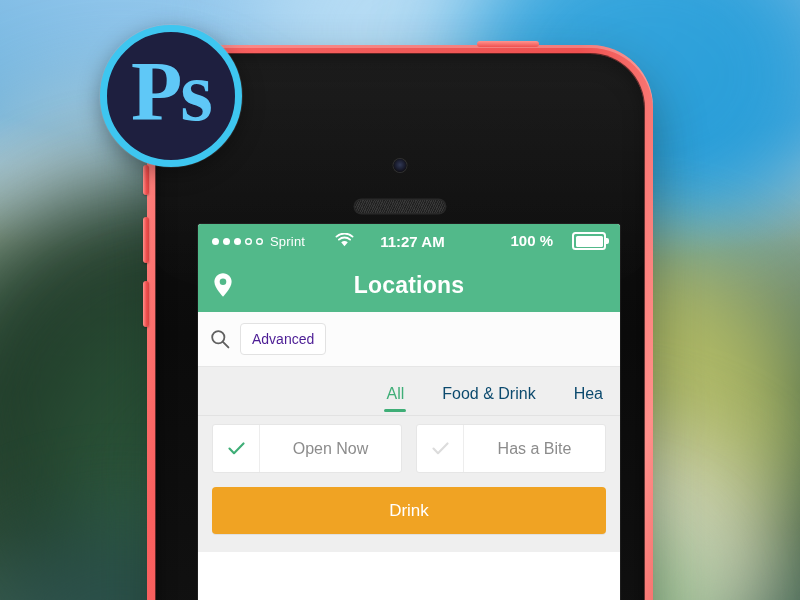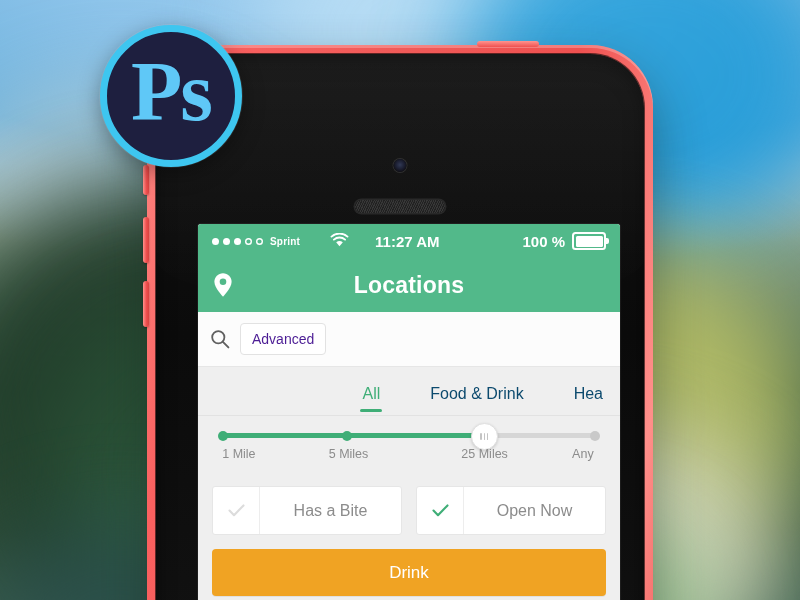--- a/index.html
+++ b/index.html
@@ -84,24 +84,24 @@
   }
 
   
   .statusbar{
     height:34px;background:#52b98a;display:flex;align-items:center;
     padding:0 14px;color:#fff;font-size:15px;font-weight:bold;
   }
   .dots{display:flex;align-items:center;gap:4px;margin-right:7px;}
   .dot{width:7px;height:7px;border-radius:50%;background:#fff;}
   .dot.empty{background:transparent;box-shadow:0 0 0 1.4px #fff inset;}
-  .carrier{font-size:10px;font-weight:bold;letter-spacing:.2px;}
+  .carrier{font-size:13px;font-weight:normal;letter-spacing:.2px;}
   .wifi{margin-left:30px;display:block;}
   .clock{margin-left:26px;font-size:15px;font-weight:bold;}
-  .status-right{margin-left:auto;display:flex;align-items:center;gap:7px;}
+  .status-right{margin-left:auto;display:flex;align-items:flex-start;gap:19px;}
   .batt-pct{font-size:15px;font-weight:bold;}
   .battery{width:30px;height:14px;border:2px solid #fff;border-radius:3.5px;position:relative;}
   .battery::after{content:"";position:absolute;right:-4.5px;top:4px;width:2.5px;height:6px;background:#fff;border-radius:0 2px 2px 0;}
   .battery i{position:absolute;left:1.5px;top:1.5px;bottom:1.5px;right:1.5px;background:#fff;border-radius:1.5px;display:block;}
 
   
   .navbar{
     height:54px;background:#52b98a;display:flex;align-items:center;
     position:relative;padding:0 14px;
   }
@@ -125,21 +125,21 @@
   .search-input::placeholder{color:#b7b7b7;}
   .advanced{
     flex:none;border:1px solid #e2e2e2;border-radius:4px;background:#fff;
     color:#4c1d95;font-size:14px;font-family:"Liberation Sans",sans-serif;
     padding:7px 11px;cursor:pointer;
   }
 
   
   .tabsrow{
     height:48px;background:#efefef;display:flex;align-items:flex-end;
-    justify-content:flex-end;gap:16px;border-bottom:1px solid #e2e2e2;
+    justify-content:flex-end;gap:4px;border-bottom:1px solid #e2e2e2;
     padding-right:0;overflow:hidden;
   }
   .tab{
     position:relative;padding:0 17px 12px 17px;font-size:16px;color:#0c4a6e;
     white-space:nowrap;cursor:pointer;
   }
   .tab.active{color:#3fae77;}
   .tab.active::after{
     content:"";position:absolute;left:15px;right:15px;bottom:3px;height:3px;
     background:#3fae77;border-radius:2px;
@@ -278,58 +278,38 @@
           </span>
           <button class="advanced">Advanced</button>
         </div>
 
         <div class="tabsrow">
           <div class="tab active">All</div>
           <div class="tab">Food &amp; Drink</div>
           <div class="tab">Hea</div>
         </div>
 
-        <div class="sliderbox">
-          <div class="track">
-            <div class="track-bg"></div>
-            <div class="track-fill" id="trackFill" style="width: 70%;"></div>
-            <div class="knob-small on" style="left:0%"></div>
-            <div class="knob-small on" style="left:33.3%"></div>
-            <div class="knob-small off" style="left:100%"></div>
-            <div class="knob-big" id="sliderHandle" style="left: 70%;">
-              <span class="grip"></span>
-              <span class="grip"></span>
-              <span class="grip"></span>
+
+        <div class="checksrow">
+          <div class="checkbtn">
+            <div class="check-cell">
+              <svg class="tick" viewBox="0 0 17 13">
+                <polyline points="1.5,6.6 6,11.2 15.5,1.4" fill="none" stroke="#3fae77" stroke-width="2.1" stroke-linecap="round" stroke-linejoin="round"></polyline>
+              </svg>
             </div>
+            <div class="check-label">Open Now</div>
           </div>
-          <div class="slabels">
-            <span class="slabel" style="left:5%">1 Mile</span>
-            <span class="slabel" style="left:34%">5 Miles</span>
-            <span class="slabel" style="left:70%">25 Miles</span>
-            <span class="slabel" style="left:96%">Any</span>
-          </div>
-        </div>
-
-        <div class="checksrow">
           <div class="checkbtn">
             <div class="check-cell">
               <svg class="tick" viewBox="0 0 17 13">
                 <polyline points="1.5,6.6 6,11.2 15.5,1.4" fill="none" stroke="#dcdcdc" stroke-width="2.1" stroke-linecap="round" stroke-linejoin="round"></polyline>
               </svg>
             </div>
             <div class="check-label">Has a Bite</div>
           </div>
-          <div class="checkbtn">
-            <div class="check-cell">
-              <svg class="tick" viewBox="0 0 17 13">
-                <polyline points="1.5,6.6 6,11.2 15.5,1.4" fill="none" stroke="#3fae77" stroke-width="2.1" stroke-linecap="round" stroke-linejoin="round"></polyline>
-              </svg>
-            </div>
-            <div class="check-label">Open Now</div>
-          </div>
         </div>
 
         <div class="searchbtnbox">
           <button class="searchbtn">Drink</button>
         </div>
 
       </div>
     </div>
   </div>
 

